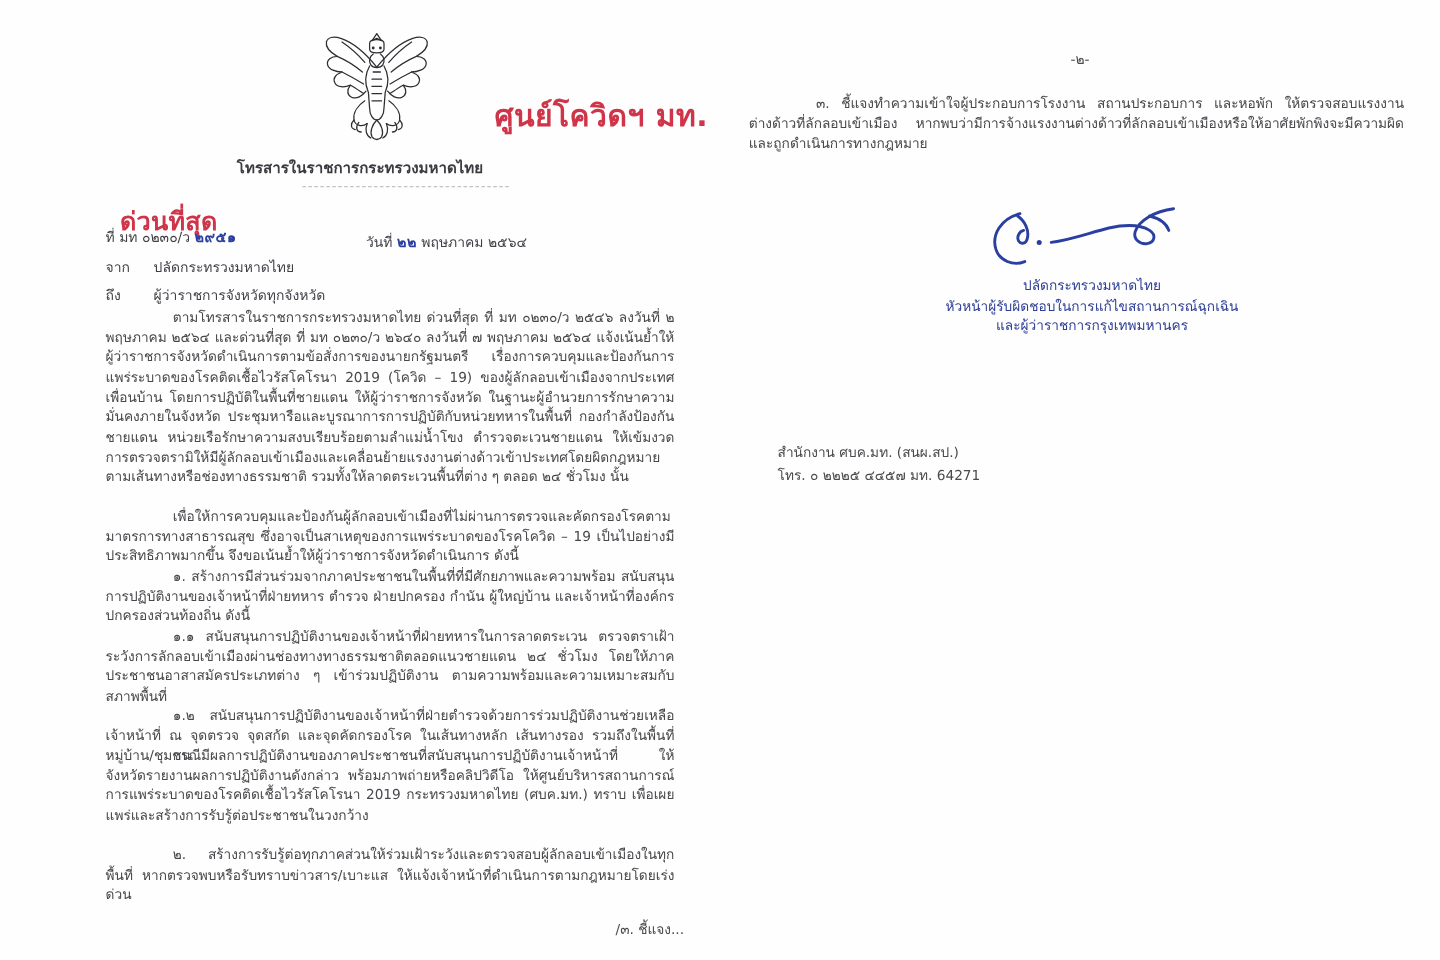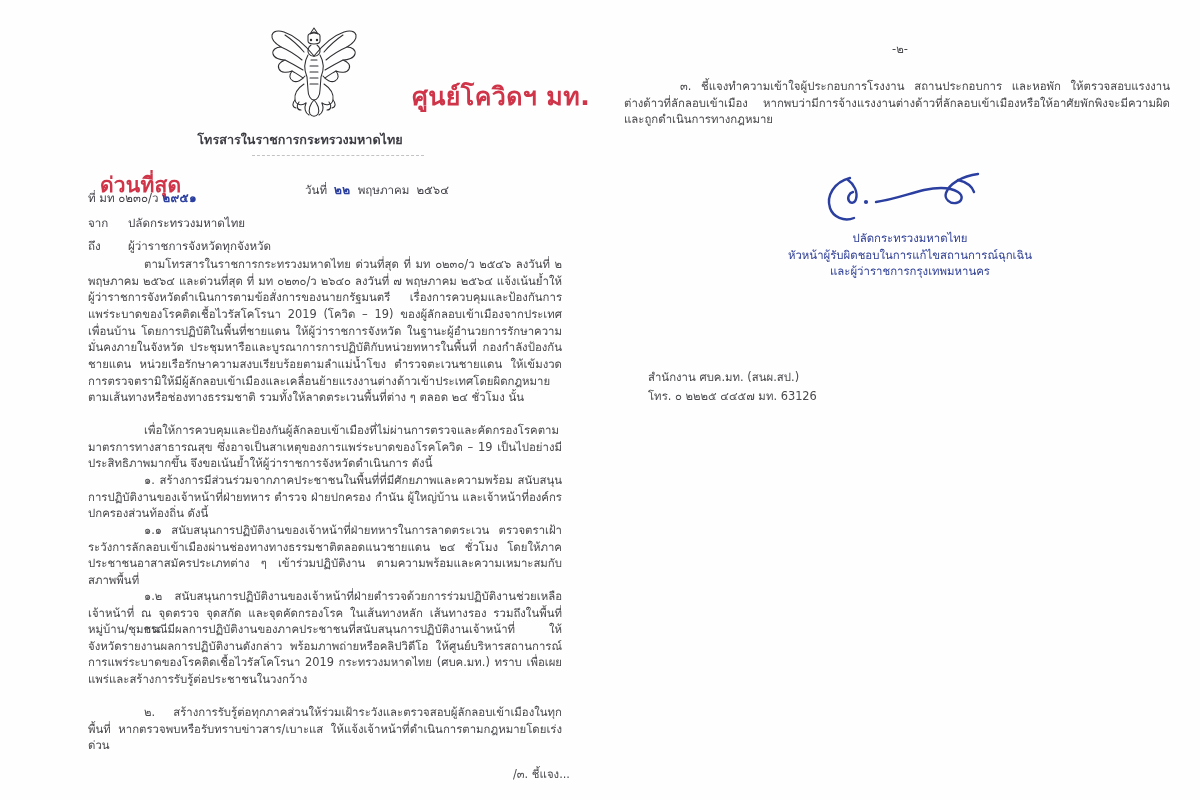--- a/index.html
+++ b/index.html
@@ -212,21 +212,21 @@
 
     <div class="dotted-rule"></div>
 
     <div class="urgent">ด่วนที่สุด</div>
 
     <div class="row-label" style="left:88px; top:188px;">
       <span>ที่  มท ๐๒๓๐/ว</span>
       <span class="hand">๒๙๕๑</span>
     </div>
 
-    <div class="row-label" style="left:305px; top:180px;font-family:Liberation Mono, monospace;">
+    <div class="row-label" style="left:305px; top:192px;">
       <span>วันที่</span>
       <span class="hand">๒๒</span>
       <span>พฤษภาคม  ๒๕๖๔</span>
     </div>
 
     <div class="row-label" style="left:88px; top:214px;">จาก</div>
     <div class="row-label" style="left:128px; top:214px;">ปลัดกระทรวงมหาดไทย</div>
 
     <div class="row-label" style="left:88px; top:237px;">ถึง</div>
     <div class="row-label" style="left:128px; top:237px;">ผู้ว่าราชการจังหวัดทุกจังหวัด</div>
@@ -267,16 +267,16 @@
         </g>
       </svg>
     </div>
     <div class="sign-line">ปลัดกระทรวงมหาดไทย</div>
     <div class="sign-line">หัวหน้าผู้รับผิดชอบในการแก้ไขสถานการณ์ฉุกเฉิน</div>
     <div class="sign-line">และผู้ว่าราชการกรุงเทพมหานคร</div>
   </div>
 
   <div class="office-block">
     <div>สำนักงาน ศบค.มท. (สนผ.สป.)</div>
-    <div>โทร. ๐ ๒๒๒๕ ๔๔๕๗ มท. 63126</div>
+    <div>โทร. ๐ ๒๒๒๕ ๔๔๕๗ มท. 64271</div>
   </div>
 
 </div>
 
 </body></html>

